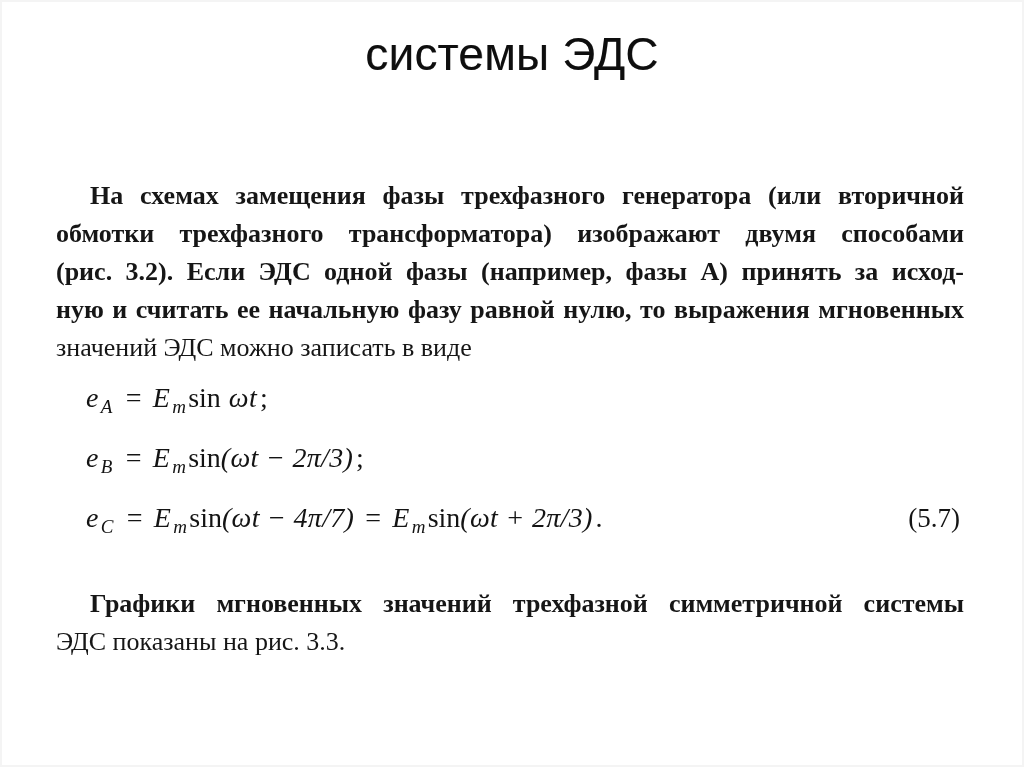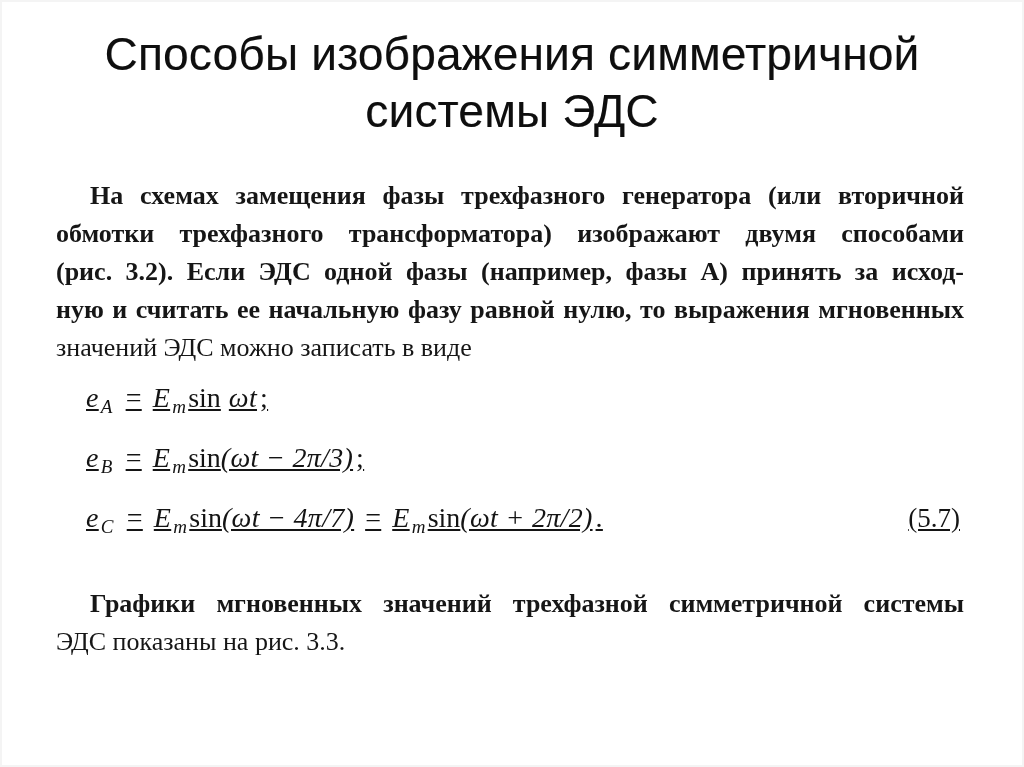--- a/index.html
+++ b/index.html
@@ -58,21 +58,20 @@
 
   
   .equations {
     position: absolute;
     top: 382px;
     left: 56px;
     width: 908px;
     font-family: "Liberation Serif", "DejaVu Serif", serif;
     font-size: 28px;
     color: #141414;
-    text-decoration: underline;
   }
   .eq-row {
     display: flex;
     justify-content: space-between;
     align-items: baseline;
     height: 40px;
     margin-bottom: 20px;
   }
   .eq {
     font-style: italic;
@@ -104,21 +103,20 @@
     font-size: 27px;
     margin-right: 4px;
   }
 </style>
 </head>
 <body>
 
 <div class="slide">
 
   <h1 class="title">
-    <span class="title-line">Способы изображения симметричной</span>
     <span class="title-line">системы ЭДС</span>
   </h1>
 
   <div class="bodyblock intro">
     <div class="bline justify indent">На схемах замещения фазы трехфазного генератора (или вторичной</div>
     <div class="bline justify">обмотки трехфазного трансформатора) изображают двумя способами</div>
     <div class="bline justify">(рис. 3.2). Если ЭДС одной фазы (например, фазы А) принять за исход-</div>
     <div class="bline justify">ную и считать ее начальную фазу равной нулю, то выражения мгновенных</div>
     <div class="bline">значений ЭДС можно записать в виде</div>
   </div>
@@ -127,21 +125,21 @@
 
     <div class="eq-row">
       <span class="eq"><span>e</span><sub>A</sub><span class="rel">=</span><span>E</span><sub>m</sub><span class="fn">sin</span><span class="sp">ωt</span><span class="pn">;</span></span>
     </div>
 
     <div class="eq-row">
       <span class="eq"><span>e</span><sub>B</sub><span class="rel">=</span><span>E</span><sub>m</sub><span class="fn">sin</span><span>(ωt − 2π/3)</span><span class="pn">;</span></span>
     </div>
 
     <div class="eq-row">
-      <span class="eq"><span>e</span><sub>C</sub><span class="rel">=</span><span>E</span><sub>m</sub><span class="fn">sin</span><span>(ωt − 4π/7)</span><span class="rel">=</span><span>E</span><sub>m</sub><span class="fn">sin</span><span>(ωt + 2π/2)</span><span class="pn">.</span></span>
+      <span class="eq"><span>e</span><sub>C</sub><span class="rel">=</span><span>E</span><sub>m</sub><span class="fn">sin</span><span>(ωt − 4π/7)</span><span class="rel">=</span><span>E</span><sub>m</sub><span class="fn">sin</span><span>(ωt + 2π/3)</span><span class="pn">.</span></span>
       <span class="eq-num">(5.7)</span>
     </div>
 
   </div>
 
   <div class="bodyblock outro">
     <div class="bline justify indent">Графики мгновенных значений трехфазной симметричной системы</div>
     <div class="bline">ЭДС показаны на рис. 3.3.</div>
   </div>
 

